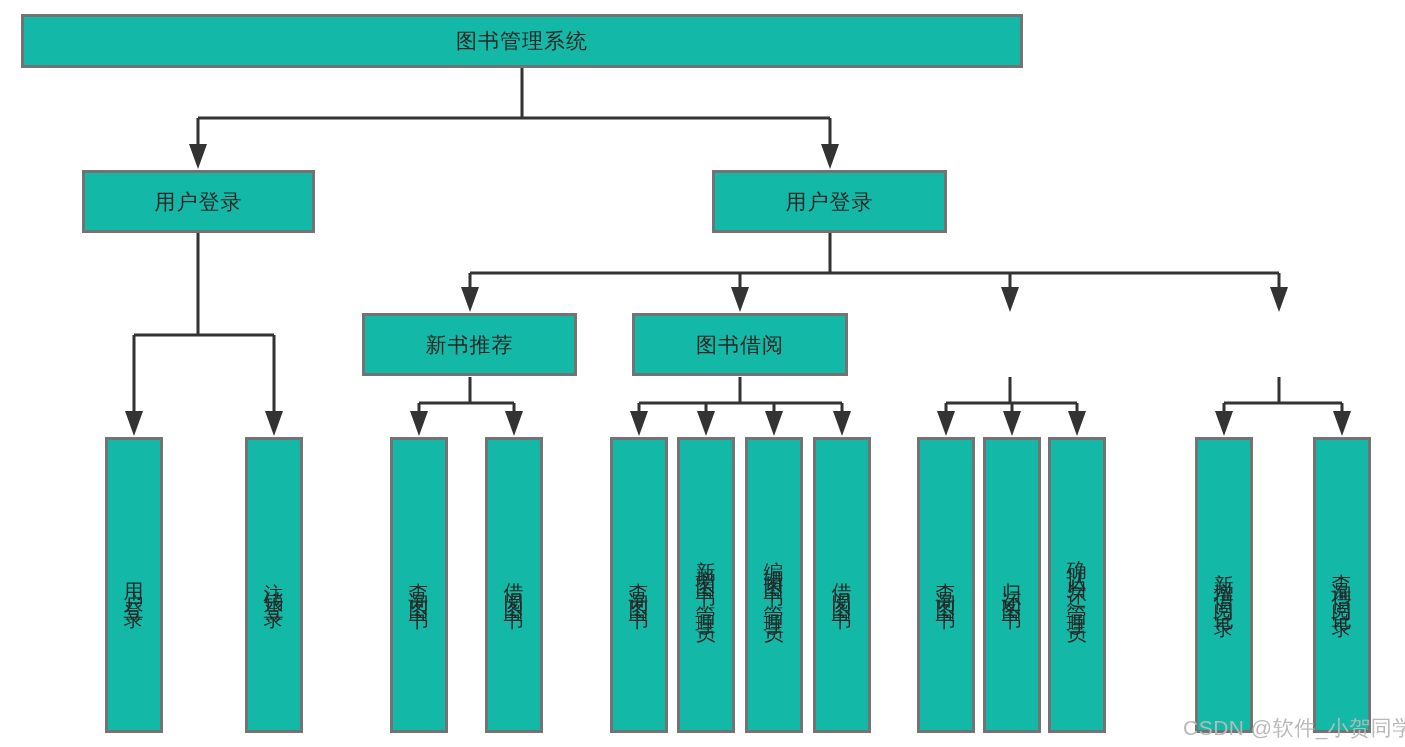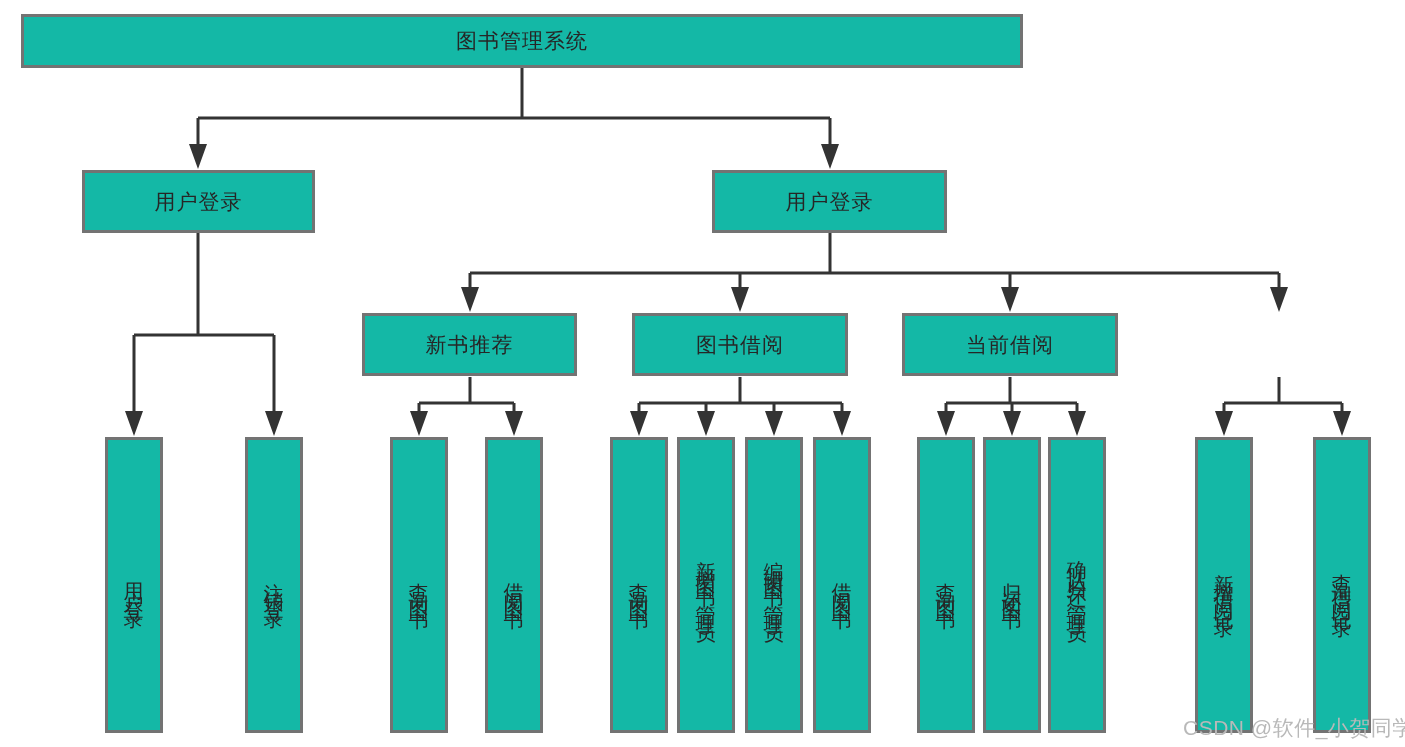--- a/index.html
+++ b/index.html
@@ -82,21 +82,20 @@
              M1333 411 L1351 411 L1342 436 Z"></path>
   </svg>
 
   <div class="node h-node" style="left:21px; top:14px; width:1002px; height:54px;">图书管理系统</div>
 
   <div class="node h-node" style="left:82px; top:170px; width:233px; height:63px;">用户登录</div>
   <div class="node h-node" style="left:712px; top:170px; width:235px; height:63px;">用户登录</div>
 
   <div class="node h-node" style="left:362px; top:313px; width:215px; height:63px;">新书推荐</div>
   <div class="node h-node" style="left:632px; top:313px; width:216px; height:63px;text-align:center;">图书借阅</div>
-  <div class="node h-node" style="left:902px; top:313px; width:216px; height:63px;">当前借阅</div>
 
   <div class="node v-node" style="left:105px; top:437px; width:58px; height:296px;">
     <span class="vtext">用户登录</span>
   </div>
   <div class="node v-node" style="left:245px; top:437px; width:58px; height:296px;">
     <span class="vtext">注销登录</span>
   </div>
 
   <div class="node v-node" style="left:390px; top:437px; width:58px; height:296px;">
     <span class="vtext">查询图书</span>

